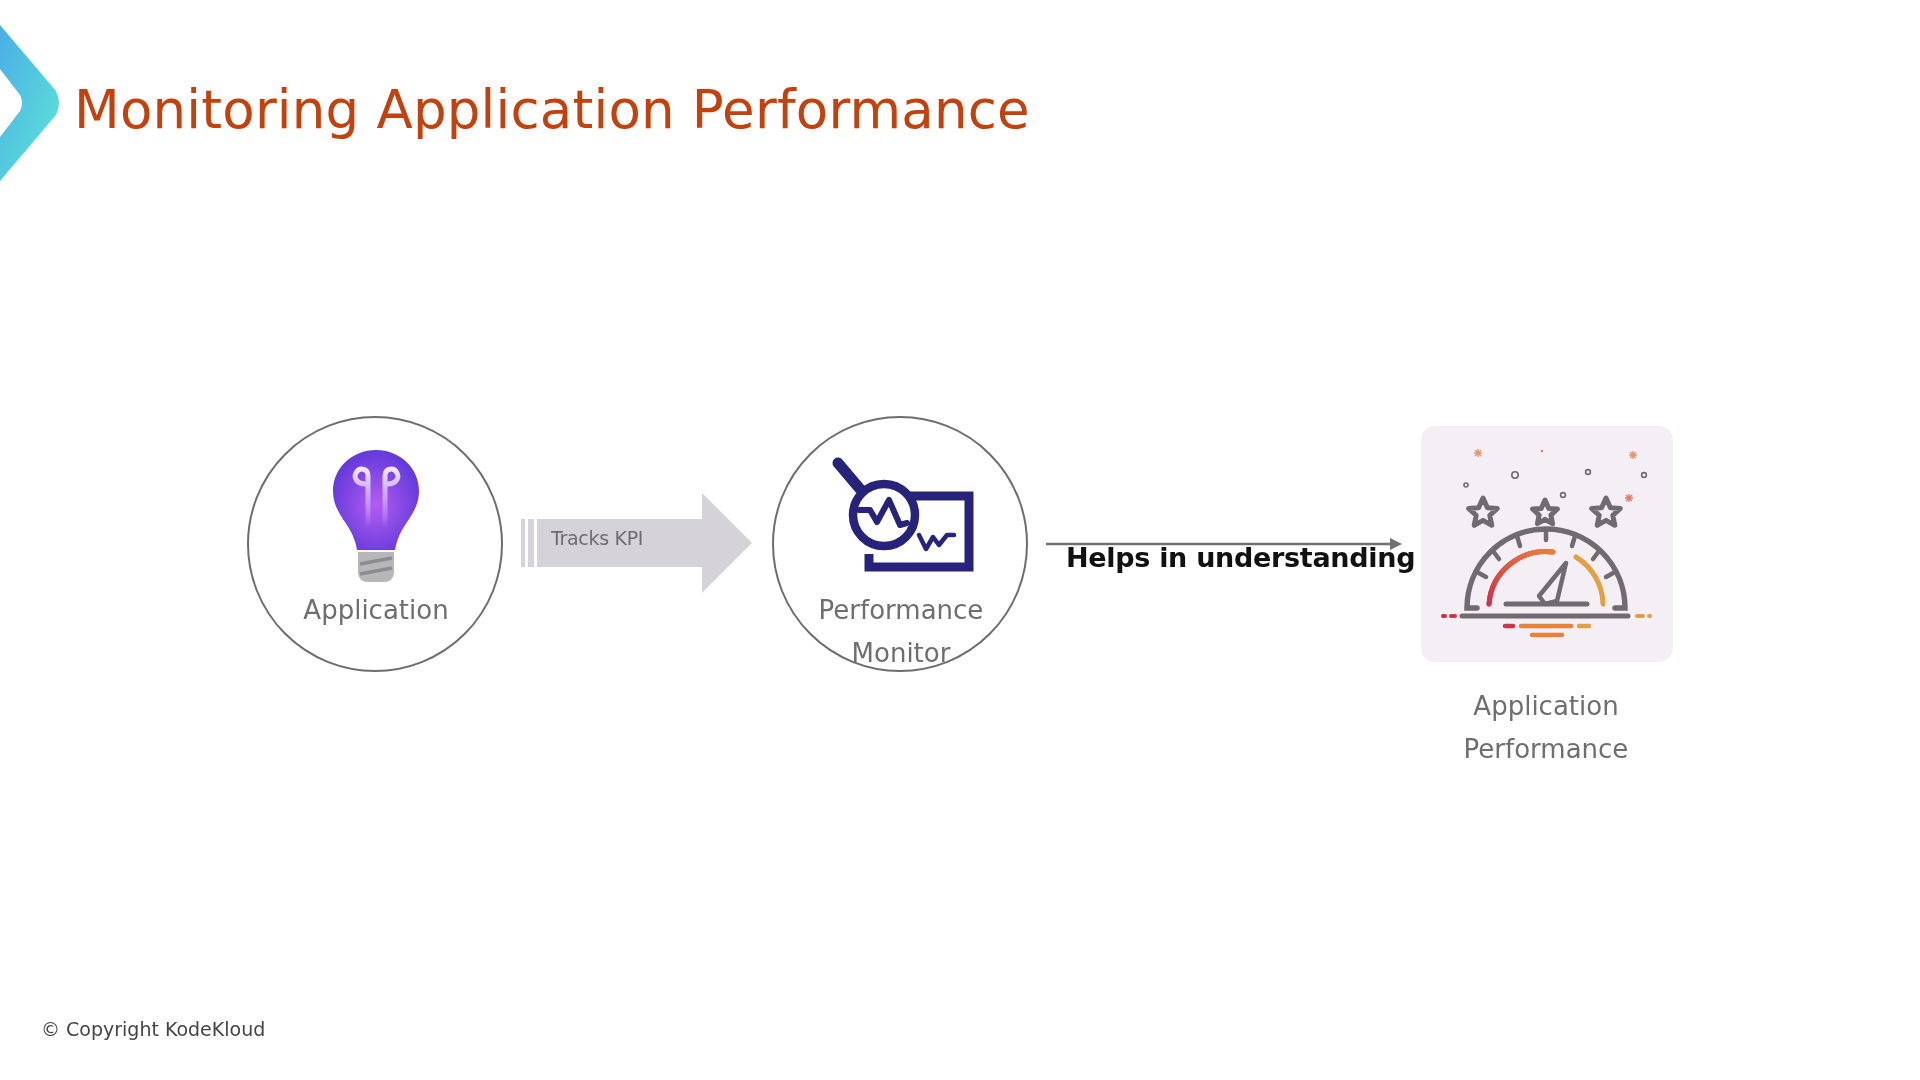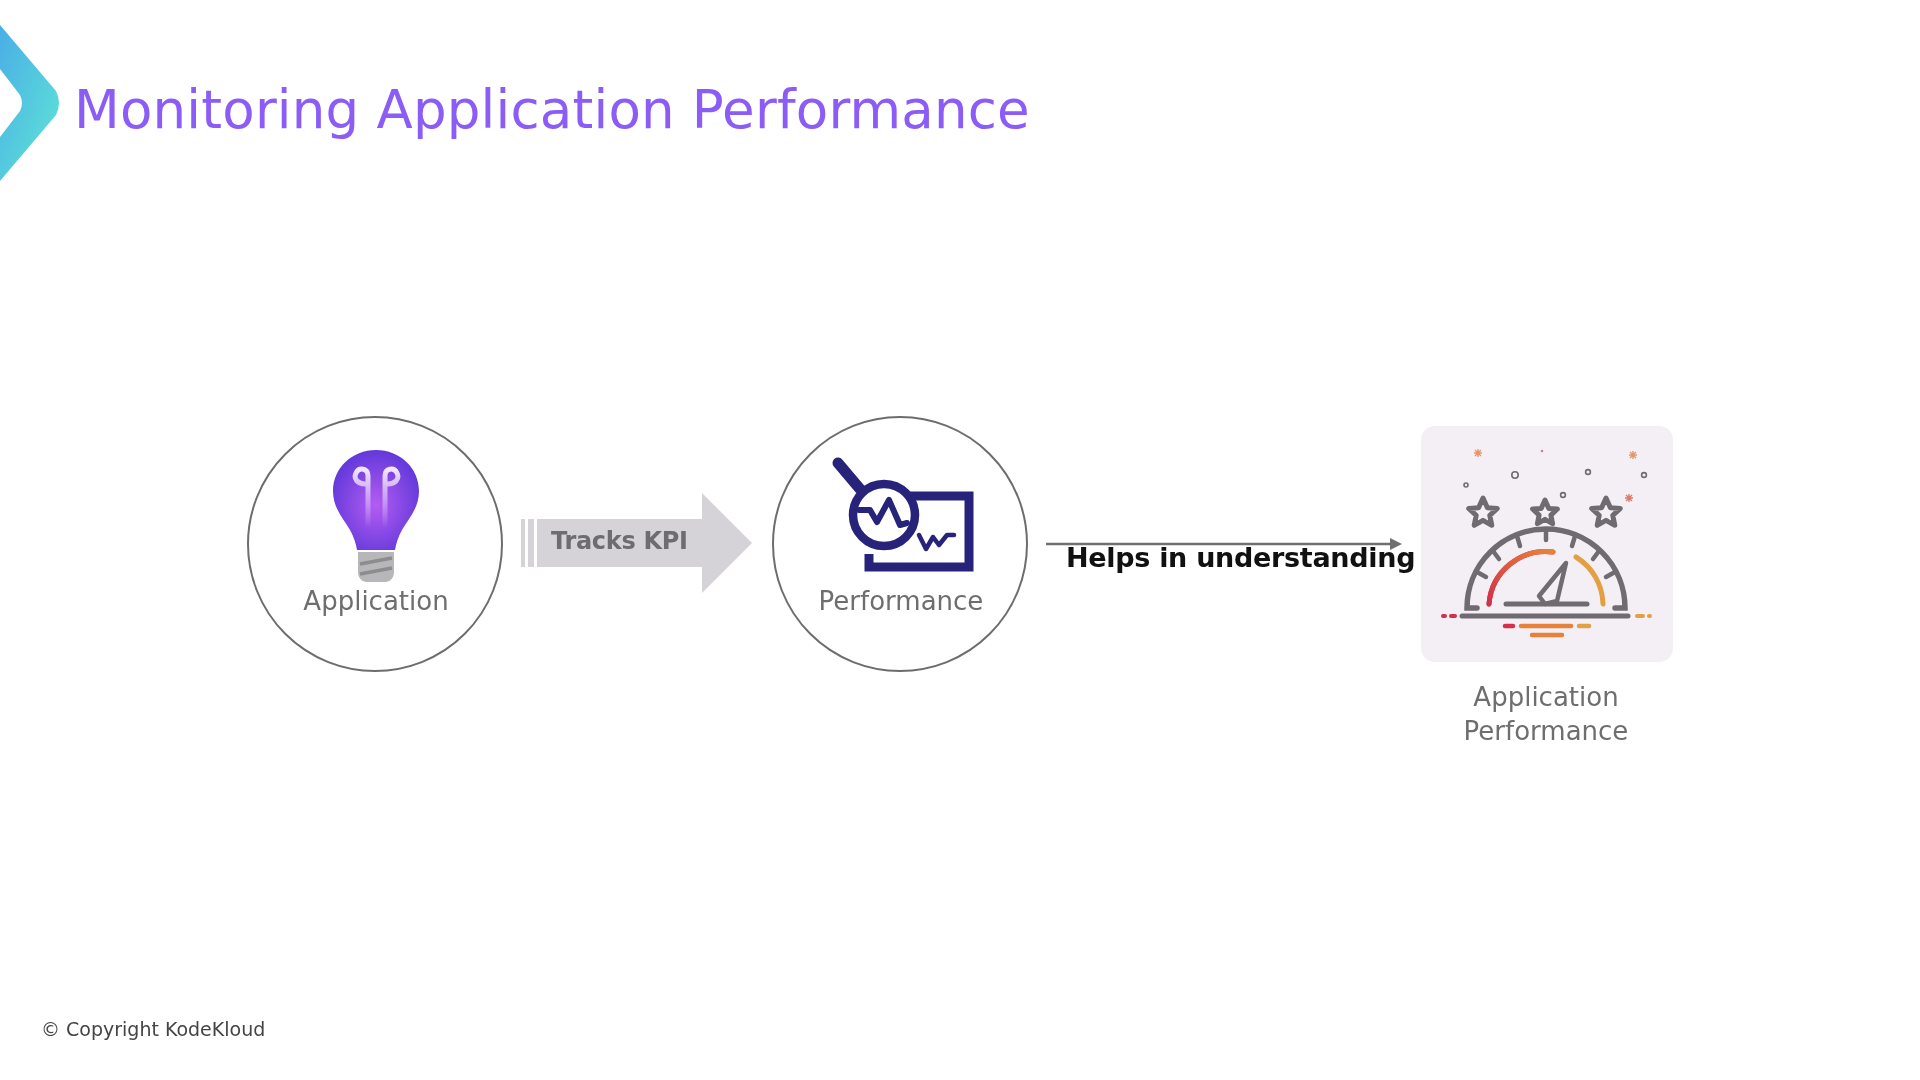--- a/index.html
+++ b/index.html
@@ -21,21 +21,21 @@
       width: 66px;
       height: 156px;
     }
     .title {
       position: absolute;
       left: 74px;
       top: 78px;
       margin: 0;
       font-size: 53px;
       font-weight: normal;
-      color: #8b5cf6;
+      color: #c2410c;
       letter-spacing: 0.2px;
       white-space: nowrap;
       line-height: 1.2;
     }
     .node-circle {
       position: absolute;
       width: 256px;
       height: 256px;
       border: 2.5px solid #6d6d6d;
       border-radius: 50%;
@@ -44,35 +44,35 @@
     }
     .node-label {
       position: absolute;
       width: 260px;
       text-align: center;
       font-size: 26px;
       line-height: 34px;
       color: #6e6e6e;
       white-space: nowrap;
     }
-    .node-label span { display: block; }
+    .node-label span { display: block; margin-top: 9px; }
     .icon-svg { position: absolute; }
     .kpi-arrow {
       position: absolute;
       left: 519px;
       top: 490px;
       width: 240px;
       height: 106px;
     }
     .kpi-label {
       position: absolute;
       left: 551px;
       top: 527px;
-      font-size: 24px;
-      font-weight: bold;
+      font-size: 19px;
+      font-weight: normal;
       color: #6e6c70;
       white-space: nowrap;
       letter-spacing: -0.3px;
     }
     .connector {
       position: absolute;
       left: 1046px;
       top: 536px;
       width: 358px;
       height: 16px;
@@ -162,20 +162,21 @@
   <g fill="none" stroke="#27237a" stroke-linecap="round" stroke-linejoin="round">
     <path d="M8 8 L30 34" stroke-width="11"></path>
     <circle cx="54" cy="60" r="31" stroke-width="8.5"></circle>
     <path d="M80 41 L139 41 L139 112 L39 112 L39 99" stroke-width="9" stroke-linecap="butt" stroke-linejoin="miter"></path>
     <path d="M29 55 L40 55 L47 67 L59 45 L70 70 L77 68" stroke-width="6"></path>
     <path d="M89 80 L96 94 L103 82 L109 90 L117 80 L124 80" stroke-width="4.5"></path>
   </g>
 </svg>
 <div class="node-label" style="left:771px; top:584px;">
   <span>Performance</span>
+  <span>Monitor</span>
 </div>
 
 <svg class="connector" viewBox="0 0 358 16">
   <line x1="0" y1="8" x2="346" y2="8" stroke="#707070" stroke-width="2.5"></line>
   <path d="M344 2 L356 8 L344 14 Z" fill="#707070"></path>
 </svg>
 <div class="connector-label">Helps in understanding</div>
 
 <div class="perf-card">
   <svg width="252" height="236" viewBox="0 0 252 236">

